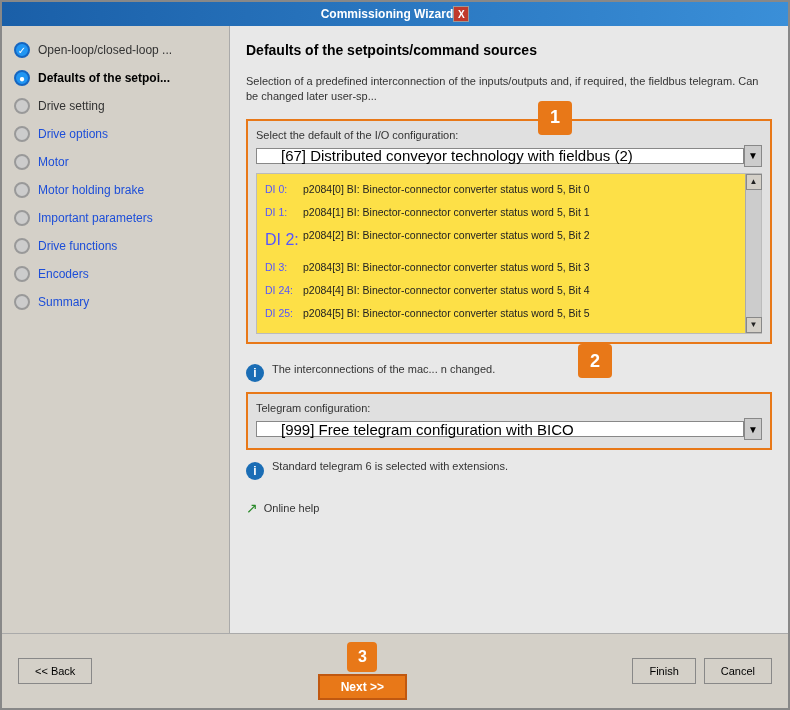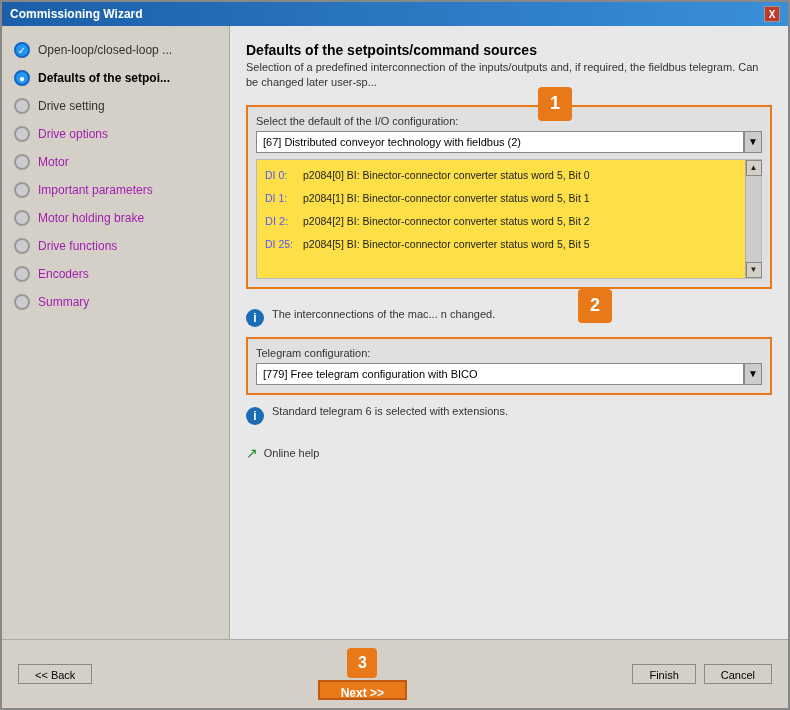--- a/index.html
+++ b/index.html
@@ -21,21 +21,21 @@
       border: 2px solid #888;
       display: flex;
       flex-direction: column;
       box-shadow: 2px 2px 8px rgba(0,0,0,0.5);
     }
     .title-bar {
       background: linear-gradient(to right, #1a5fa8, #3a8fd8);
       color: white;
       padding: 4px 8px;
       display: flex;
-      justify-content: space-between;
+      justify-content: center;
       align-items: center;
       height: 24px;
       flex-shrink: 0;
     }
     .title-bar-title {
       font-size: 12px;
       font-weight: bold;
     }
     .title-bar-close {
       background: #c0392b;
@@ -67,21 +67,21 @@
       align-items: center;
       padding: 6px 12px;
       cursor: pointer;
       color: #333;
     }
     .sidebar-item.active {
       color: #000;
       font-weight: bold;
     }
     .sidebar-item.disabled {
-      color: #a21caf;
+      color: #1d4ed8;
     }
     .sidebar-icon {
       width: 16px;
       height: 16px;
       border-radius: 50%;
       margin-right: 8px;
       flex-shrink: 0;
       display: flex;
       align-items: center;
       justify-content: center;
@@ -106,21 +106,21 @@
       background: #e8e8e8;
       display: flex;
       flex-direction: column;
       padding: 16px;
       overflow-y: auto;
     }
     .main-title {
       font-size: 14px;
       font-weight: bold;
       color: #000;
-      margin-bottom: 2px;
+      margin-bottom: 16px;
     }
     .main-subtitle {
       font-size: 11px;
       color: #333;
       margin-bottom: 14px;
       line-height: 1.4;
     }
     .section-box {
       border: 2px solid #e87818;
       background: #e0e0e0;
@@ -133,23 +133,23 @@
       margin-bottom: 4px;
     }
     .select-row {
       display: flex;
       align-items: center;
     }
     .select-box {
       flex: 1;
       background: white;
       border: 1px solid #888;
-      padding: 3px 6px;
-      font-size: 11px;
-      height: 22px;
+      padding: 3px 24px;
+      font-size: 15px;
+      height: 16px;
       appearance: none;
       -webkit-appearance: none;
     }
     .select-arrow {
       background: #ccc;
       border: 1px solid #888;
       height: 22px;
       width: 18px;
       display: flex;
       align-items: center;
@@ -254,21 +254,21 @@
     .bottom-right {
       display: flex;
       gap: 8px;
     }
     .btn {
       padding: 4px 16px;
       border: 1px solid #888;
       background: #d4d0c8;
       font-size: 11px;
       cursor: pointer;
-      height: 20px;
+      height: 26px;
     }
     .badge-num {
       background: #e87818;
       color: white;
       font-weight: bold;
       font-size: 18px;
       width: 34px;
       height: 34px;
       border-radius: 4px;
       display: flex;
@@ -306,25 +306,25 @@
       <div class="sidebar-item disabled">
         <div class="sidebar-icon icon-inactive"></div>
         <span>Drive options</span>
       </div>
       <div class="sidebar-item disabled">
         <div class="sidebar-icon icon-inactive"></div>
         <span>Motor</span>
       </div>
       <div class="sidebar-item disabled">
         <div class="sidebar-icon icon-inactive"></div>
+        <span>Motor holding brake</span>
+      </div>
+      <div class="sidebar-item disabled">
+        <div class="sidebar-icon icon-inactive"></div>
         <span>Important parameters</span>
-      </div>
-      <div class="sidebar-item disabled">
-        <div class="sidebar-icon icon-inactive"></div>
-        <span>Motor holding brake</span>
       </div>
       <div class="sidebar-item disabled">
         <div class="sidebar-icon icon-inactive"></div>
         <span>Drive functions</span>
       </div>
       <div class="sidebar-item disabled">
         <div class="sidebar-icon icon-inactive"></div>
         <span>Encoders</span>
       </div>
       <div class="sidebar-item disabled">
@@ -350,22 +350,30 @@
           <div class="info-list">
             <div class="info-row">
               <span style="color:#5555ff;min-width:38px;font-size:10.5px;">DI 0:</span>
               <span style="font-size:10.5px;">p2084[0] BI: Binector-connector converter status word 5, Bit 0</span>
             </div>
             <div class="info-row">
               <span style="color:#5555ff;min-width:38px;font-size:10.5px;">DI 1:</span>
               <span style="font-size:10.5px;">p2084[1] BI: Binector-connector converter status word 5, Bit 1</span>
             </div>
             <div class="info-row">
-              <span style="color:#5555ff;min-width:38px;font-size:11px;">DI 2:</span>
+              <span style="color:#5555ff;min-width:38px;font-size:16px;">DI 2:</span>
               <span style="font-size:10.5px;">p2084[2] BI: Binector-connector converter status word 5, Bit 2</span>
+            </div>
+            <div class="info-row">
+              <span style="color:#5555ff;min-width:38px;font-size:10.5px;">DI 3:</span>
+              <span style="font-size:10.5px;">p2084[3] BI: Binector-connector converter status word 5, Bit 3</span>
+            </div>
+            <div class="info-row">
+              <span style="color:#5555ff;min-width:38px;font-size:10.5px;">DI 24:</span>
+              <span style="font-size:10.5px;">p2084[4] BI: Binector-connector converter status word 5, Bit 4</span>
             </div>
             <div class="info-row">
               <span style="color:#5555ff;min-width:38px;font-size:10.5px;">DI 25:</span>
               <span style="font-size:10.5px;">p2084[5] BI: Binector-connector converter status word 5, Bit 5</span>
             </div>
 
             <div class="scrollbar-right">
               <div class="scroll-btn">▲</div>
               <div style="flex:1;"></div>
               <div class="scroll-btn">▼</div>
@@ -378,21 +386,21 @@
         <div style="position:absolute; top:-18px; right: 160px; z-index:10;">
           <div class="badge-num">2</div>
         </div>
         <div class="info-icon">i</div>
         <div class="info-text">The interconnections of the mac... n changed.</div>
       </div>
 
       <div class="section-box" style="margin-bottom:10px;">
         <div class="telegram-label">Telegram configuration:</div>
         <div class="select-row">
-          <div class="select-box" style="display:flex;align-items:center;">[779] Free telegram configuration with BICO</div>
+          <div class="select-box" style="display:flex;align-items:center;">[999] Free telegram configuration with BICO</div>
           <div class="select-arrow">▼</div>
         </div>
       </div>
 
       <div style="display:flex; align-items:flex-start; margin-bottom: 10px;">
         <div class="info-icon">i</div>
         <div>
           <div style="font-size:11px;color:#333;">Standard telegram 6 is selected with extensions.</div>
         </div>
       </div>

